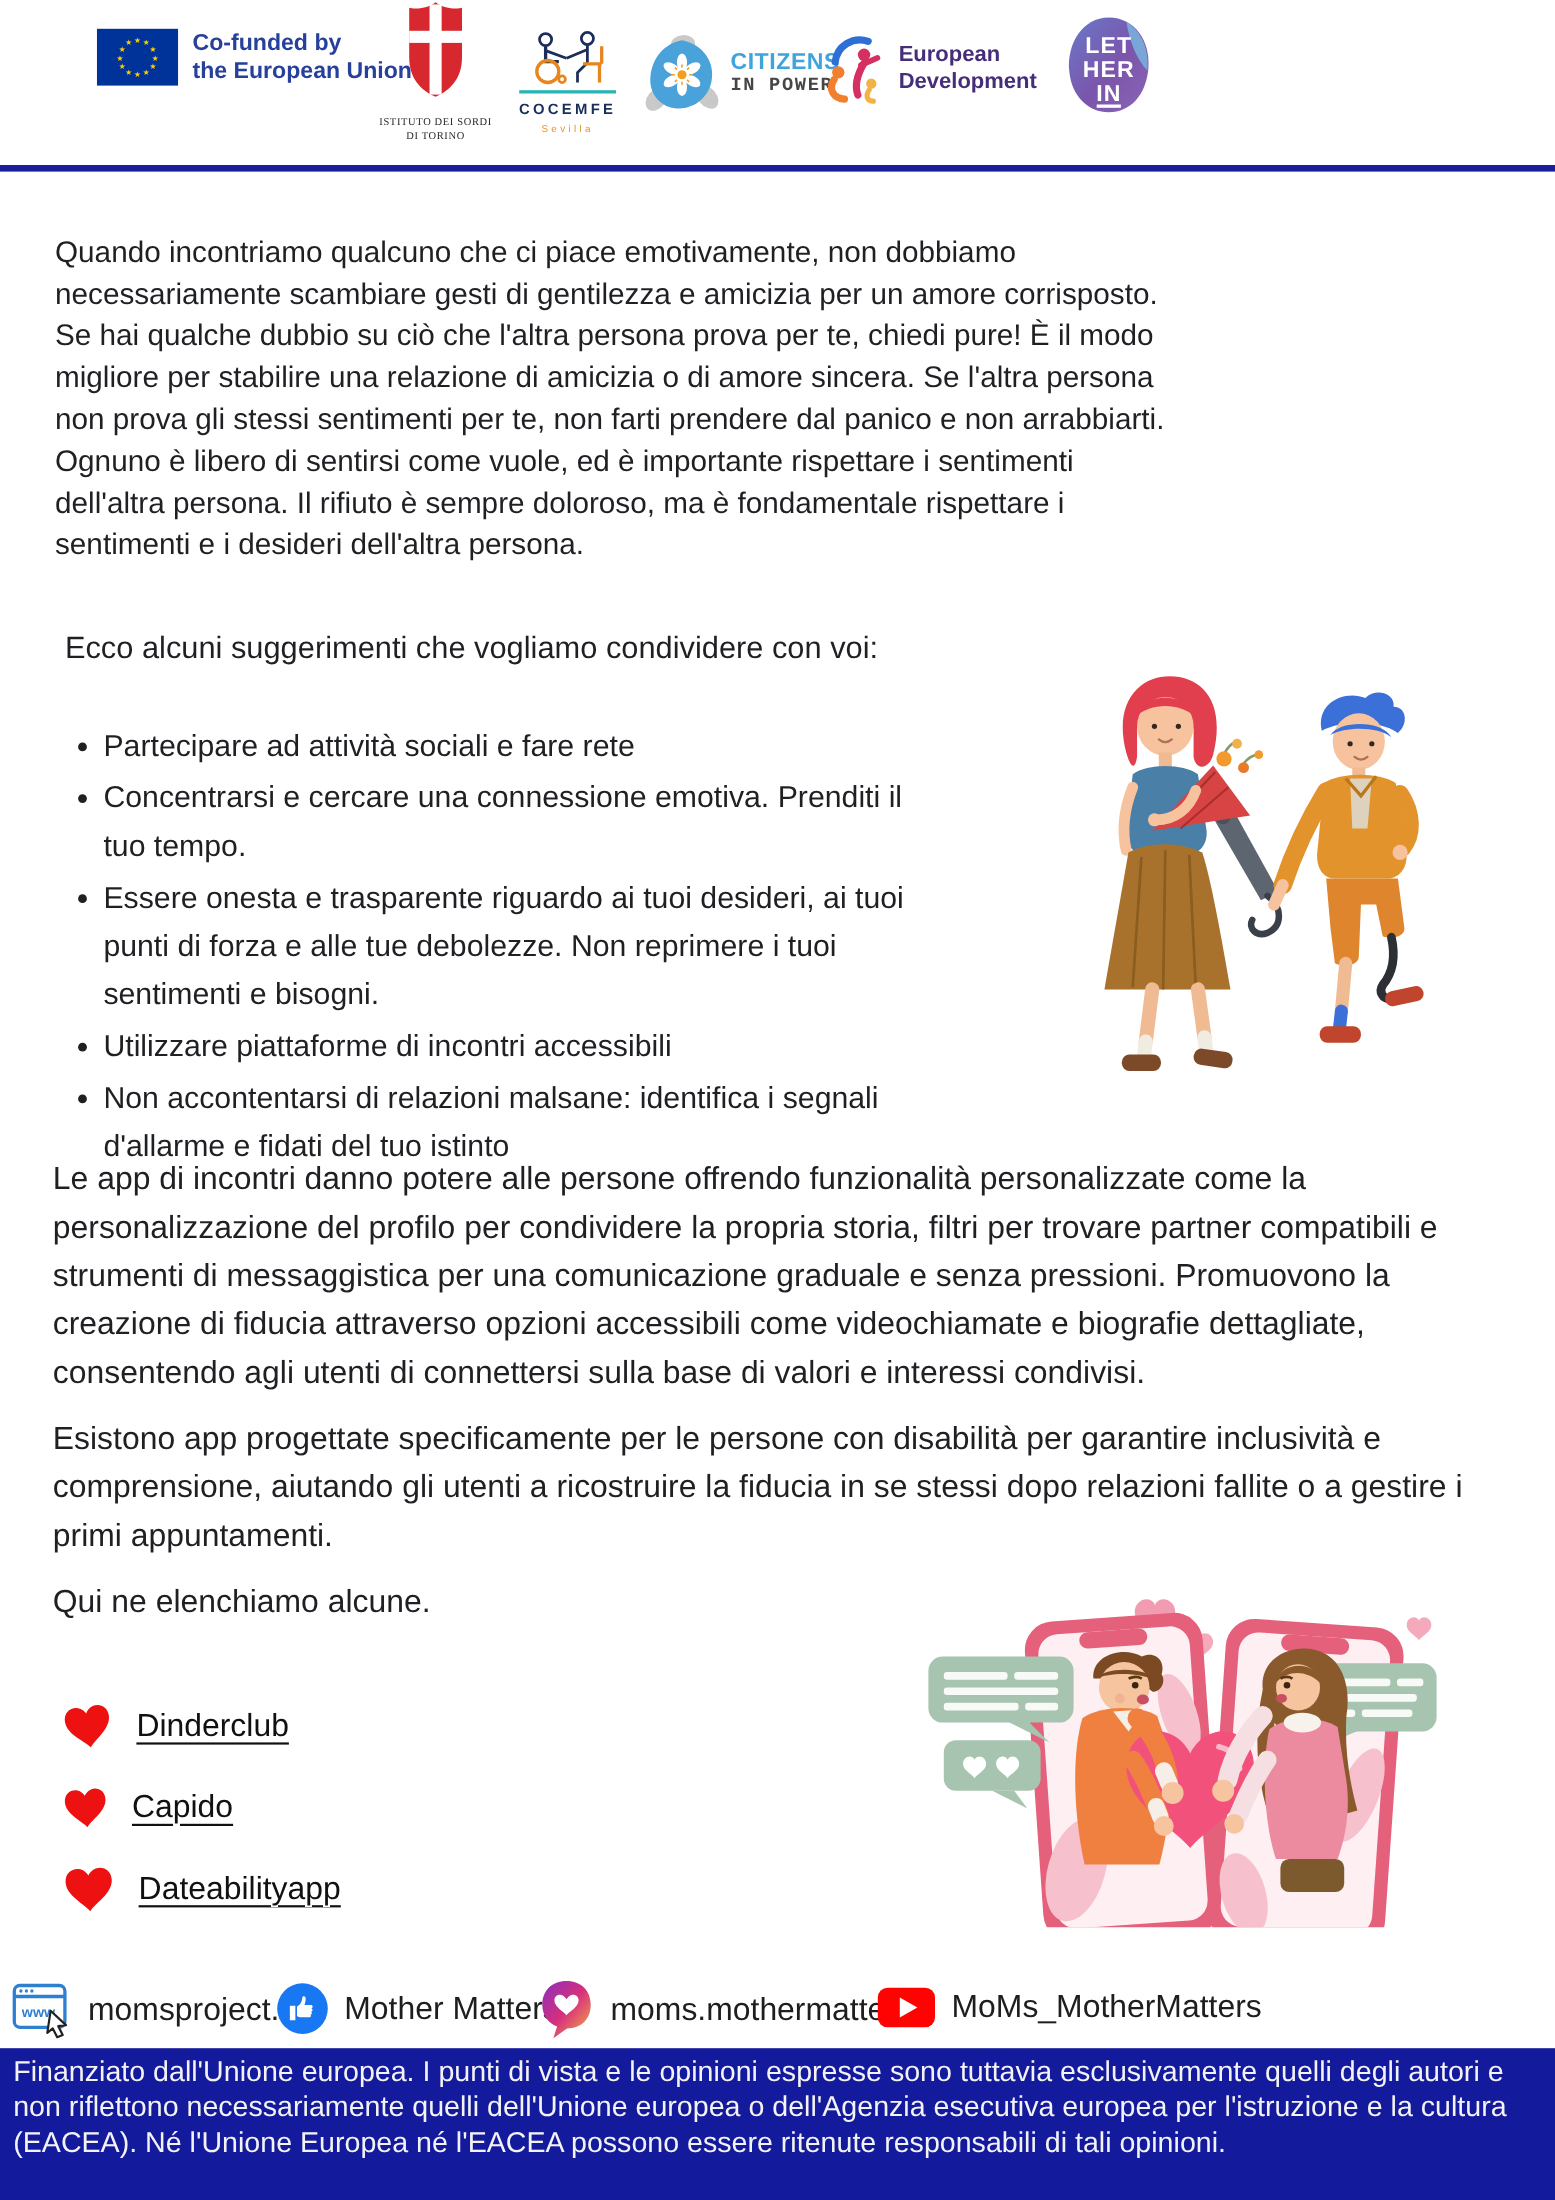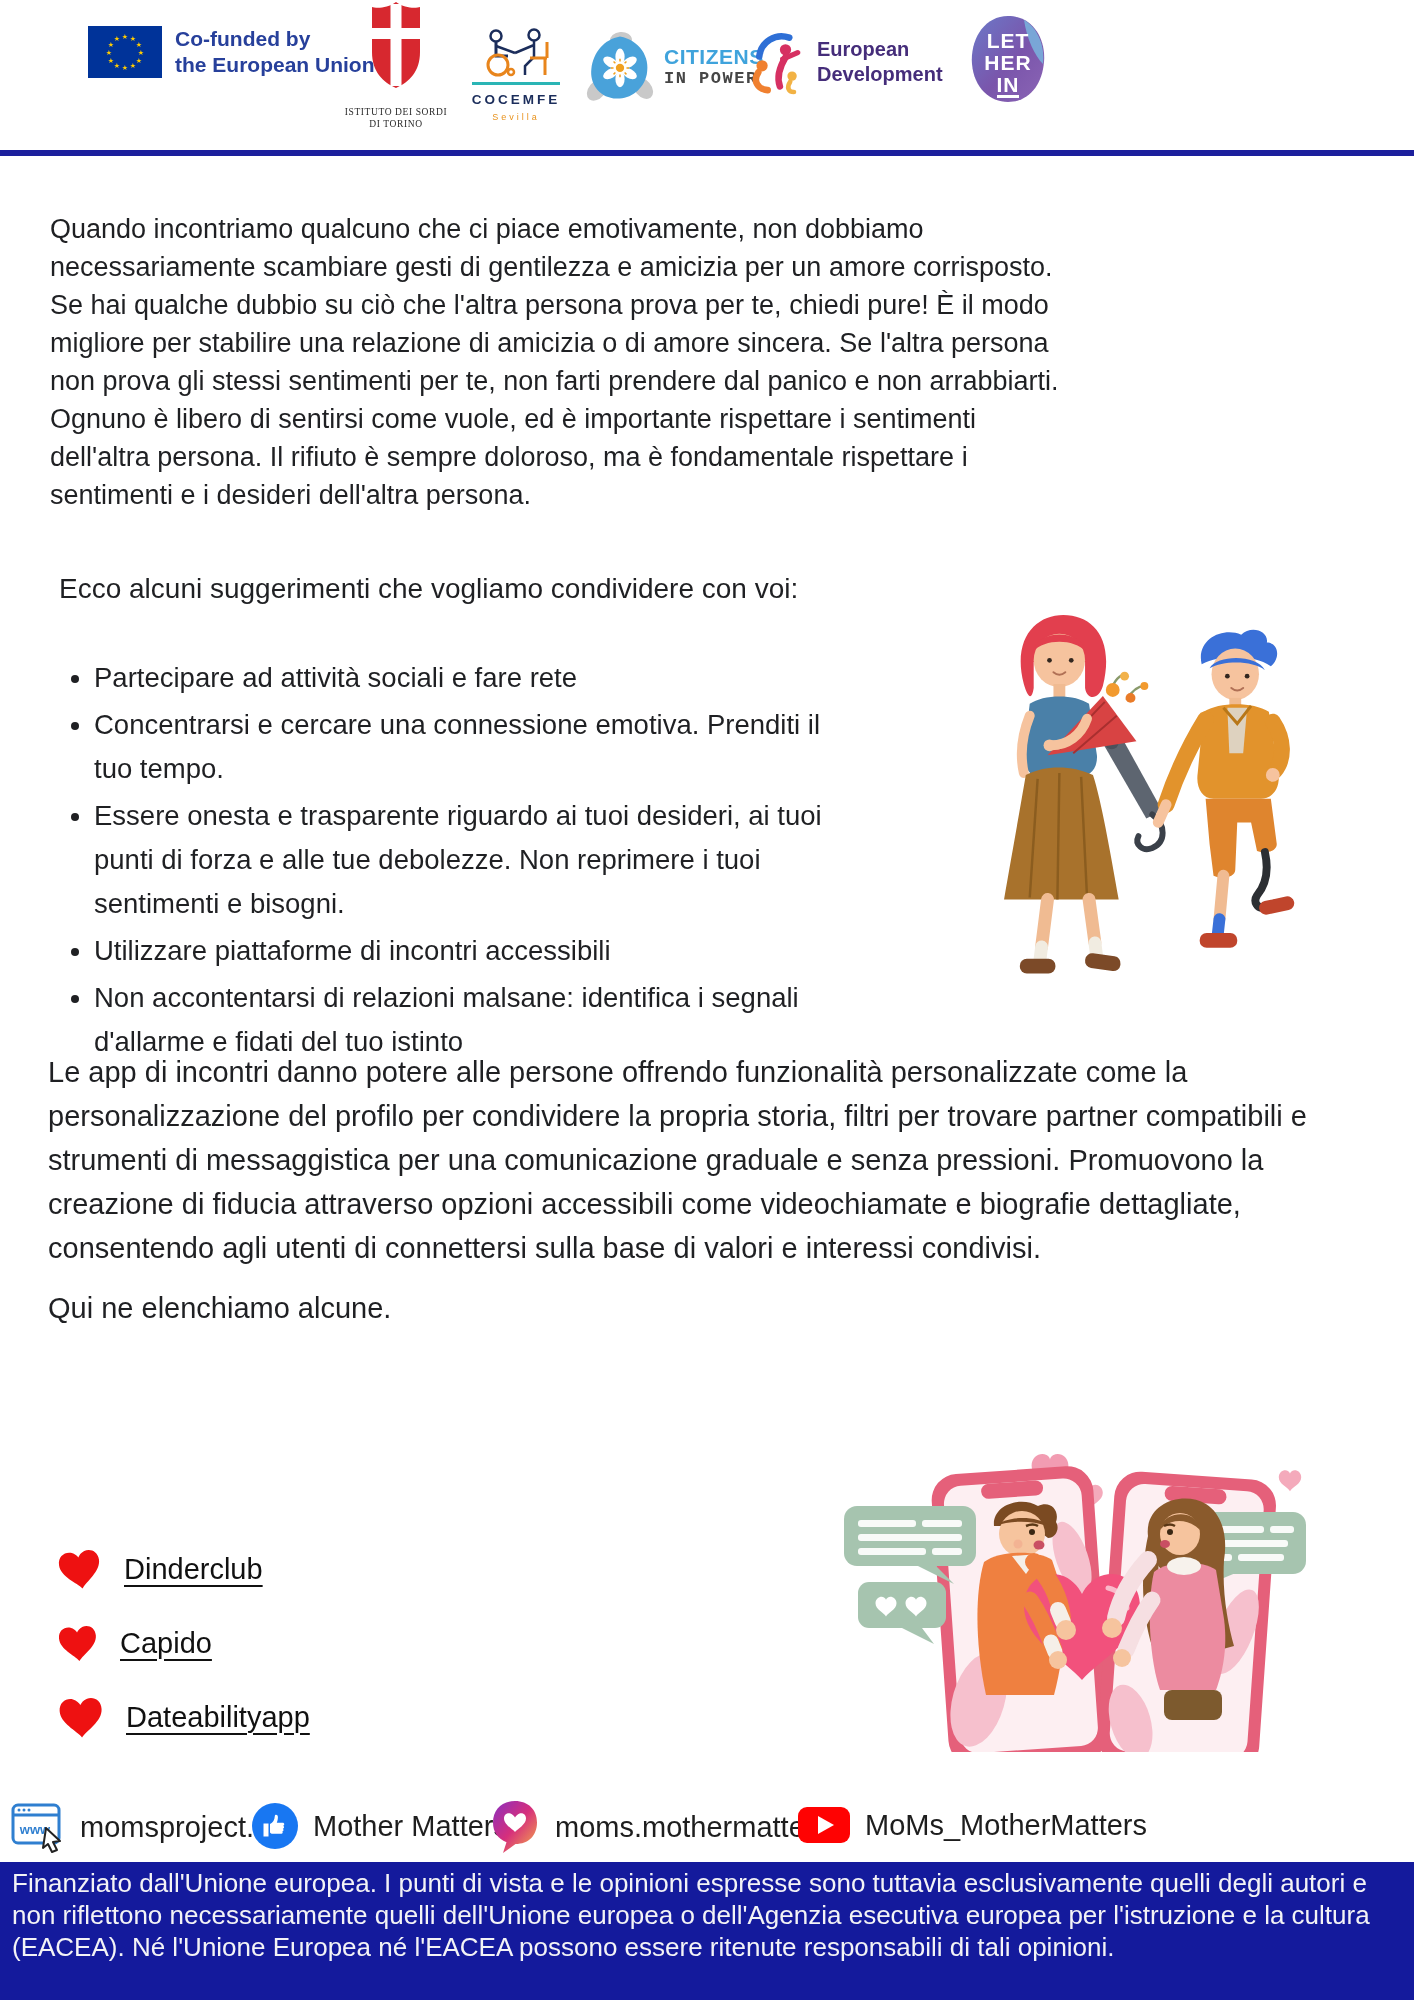--- a/index.html
+++ b/index.html
@@ -242,20 +242,21 @@
         <path d="M46,298 L44,316" stroke="#3a70d8" stroke-width="12" stroke-linecap="round"></path>
         <rect x="26" y="312" width="38" height="15" rx="7" fill="#c0452c"></rect>
         <path d="M92,230 C96,248 94,262 84,274 C80,280 84,288 92,286 L102,282" stroke="#2c2f33" stroke-width="8" fill="none" stroke-linecap="round"></path>
         <rect x="86" y="278" width="36" height="14" rx="7" fill="#c0452c" transform="rotate(-12 100 285)"></rect>
       </g>
     </svg>
   </div>
 
   <div class="apps-text">
     <p>Le app di incontri danno potere alle persone offrendo funzionalità personalizzate come la personalizzazione del profilo per condividere la propria storia, filtri per trovare partner compatibili e strumenti di messaggistica per una comunicazione graduale e senza pressioni. Promuovono la creazione di fiducia attraverso opzioni accessibili come videochiamate e biografie dettagliate, consentendo agli utenti di connettersi sulla base di valori e interessi condivisi.</p>
+    <p>Esistono app progettate specificamente per le persone con disabilità per garantire inclusività e comprensione, aiutando gli utenti a ricostruire la fiducia in se stessi dopo relazioni fallite o a gestire i primi appuntamenti.</p>
     <p>Qui ne elenchiamo alcune.</p>
   </div>
 
   <div class="app-links">
     <div class="app-link-row">
       <svg width="48" height="45" viewBox="0 0 50 46" style="transform:rotate(-8deg)">
         <path d="M25,43 C20,36 4,28 4,15.5 C4,6.5 11.5,2.5 18,4.5 C21.5,5.6 24,8.4 25,10.5 C26,8.4 28.5,5.6 32,4.5 C38.5,2.5 46,6.5 46,15.5 C46,28 30,36 25,43 Z" fill="#ee1111"></path>
       </svg>
       <span class="app-link">Dinderclub</span>
     </div>

